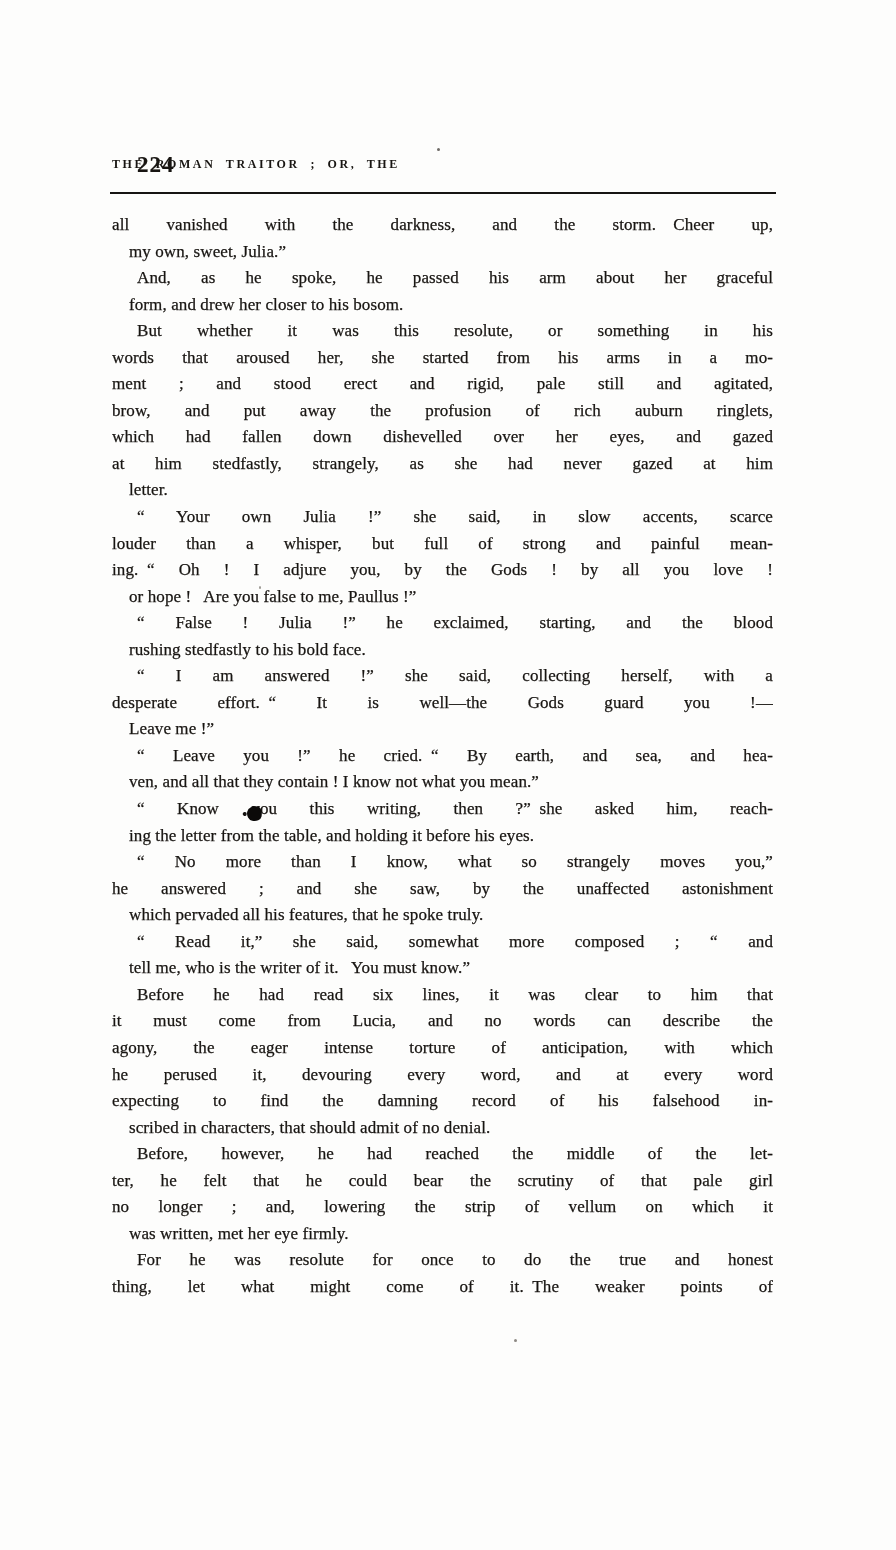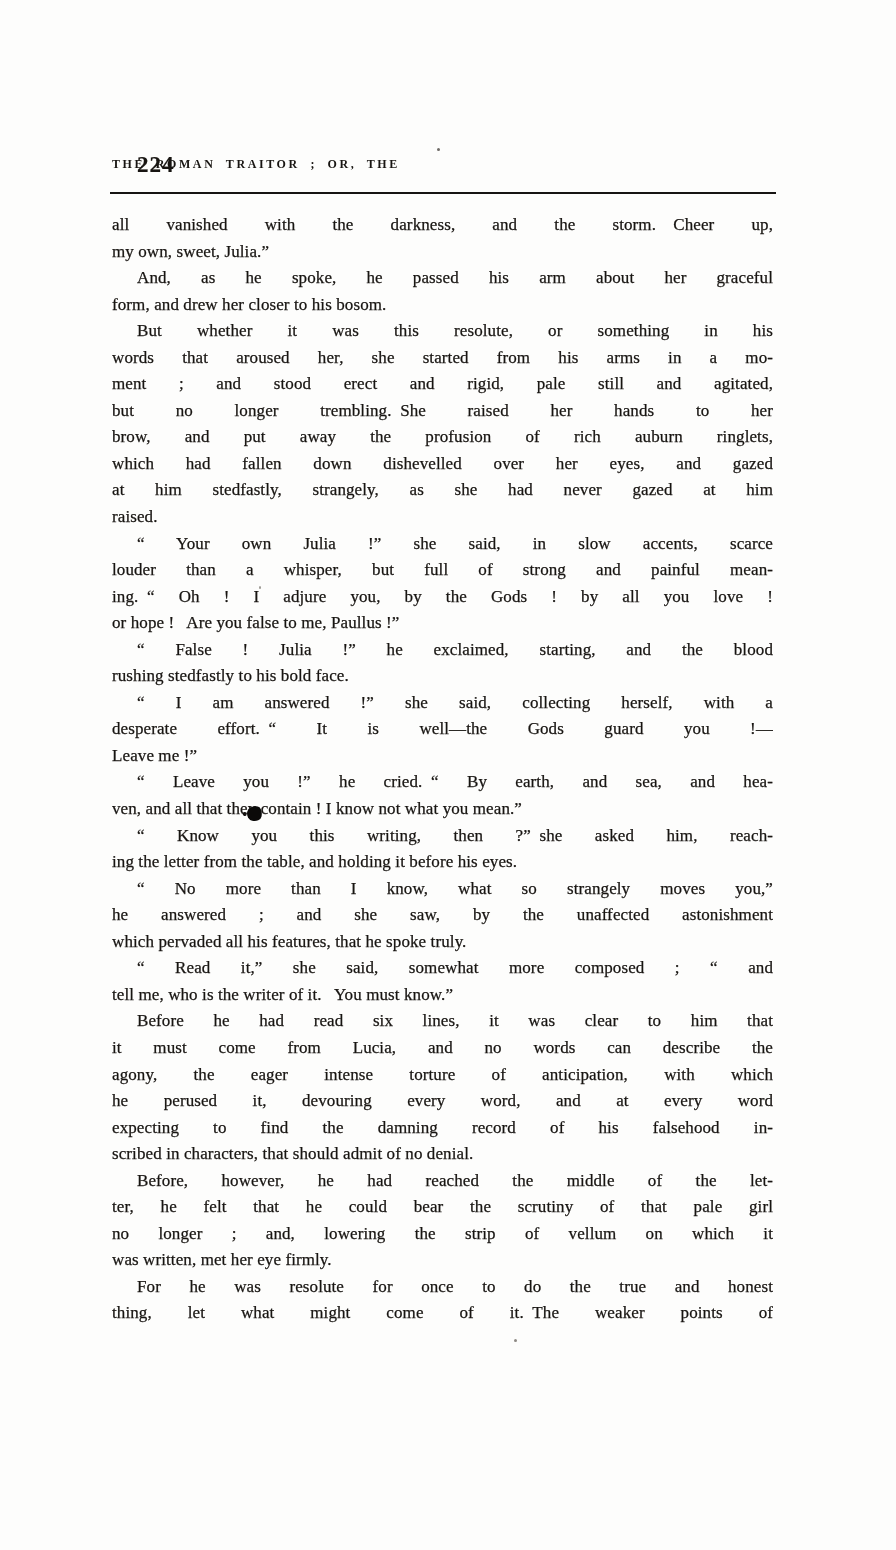--- a/index.html
+++ b/index.html
@@ -61,21 +61,21 @@
   .line {
     height: 26.55px;
     line-height: 26.55px;
     overflow: hidden;
     text-align: justify;
     text-align-last: justify;
     text-justify: inter-word;
     white-space: normal;
   }
   .line.indent { text-indent: 25px; }
-  .line.last { text-align-last: left; }
+  .line.last { text-align-last: left; margin-left: 17px; }
   .ink-blot {
     position: absolute;
     left: 247px;
     top: 806px;
     width: 15px;
     height: 15px;
     background: #0b0a09;
     border-radius: 62% 38% 55% 45% / 48% 62% 38% 52%;
     transform: rotate(12deg);
   }
@@ -105,25 +105,24 @@
   <div class="head-rule"></div>
 
   <main class="body-text">
       <div class="line">all vanished with the darkness, and the storm.  Cheer up,</div>
       <div class="line last">my own, sweet, Julia.”</div>
       <div class="line indent">And, as he spoke, he passed his arm about her graceful</div>
       <div class="line last">form, and drew her closer to his bosom.</div>
       <div class="line indent">But whether it was this resolute, or something in his</div>
       <div class="line">words that aroused her, she started from his arms in a mo-</div>
       <div class="line">ment&nbsp;; and stood erect and rigid, pale still and agitated,</div>
-      <div class="line">but no longer trembling. She raised her hands to her</div>
       <div class="line">brow, and put away the profusion of rich auburn ringlets,</div>
       <div class="line">which had fallen down dishevelled over her eyes, and gazed</div>
       <div class="line">at him stedfastly, strangely, as she had never gazed at him</div>
-      <div class="line last">raised.</div>
+      <div class="line last">letter.</div>
       <div class="line indent">“ Your own Julia&nbsp;!” she said, in slow accents, scarce</div>
       <div class="line">louder than a whisper, but full of strong and painful mean-</div>
       <div class="line">ing. “ Oh&nbsp;! I adjure you, by the Gods&nbsp;! by all you love&nbsp;!</div>
       <div class="line last">or hope&nbsp;!  Are you false to me, Paullus&nbsp;!”</div>
       <div class="line indent">“ False&nbsp;! Julia&nbsp;!” he exclaimed, starting, and the blood</div>
       <div class="line last">rushing stedfastly to his bold face.</div>
       <div class="line indent">“ I am answered&nbsp;!” she said, collecting herself, with a</div>
       <div class="line">desperate effort. “ It is well—the Gods guard you&nbsp;!—</div>
       <div class="line last">Leave me&nbsp;!”</div>
       <div class="line indent">“ Leave you&nbsp;!” he cried. “ By earth, and sea, and hea-</div>

